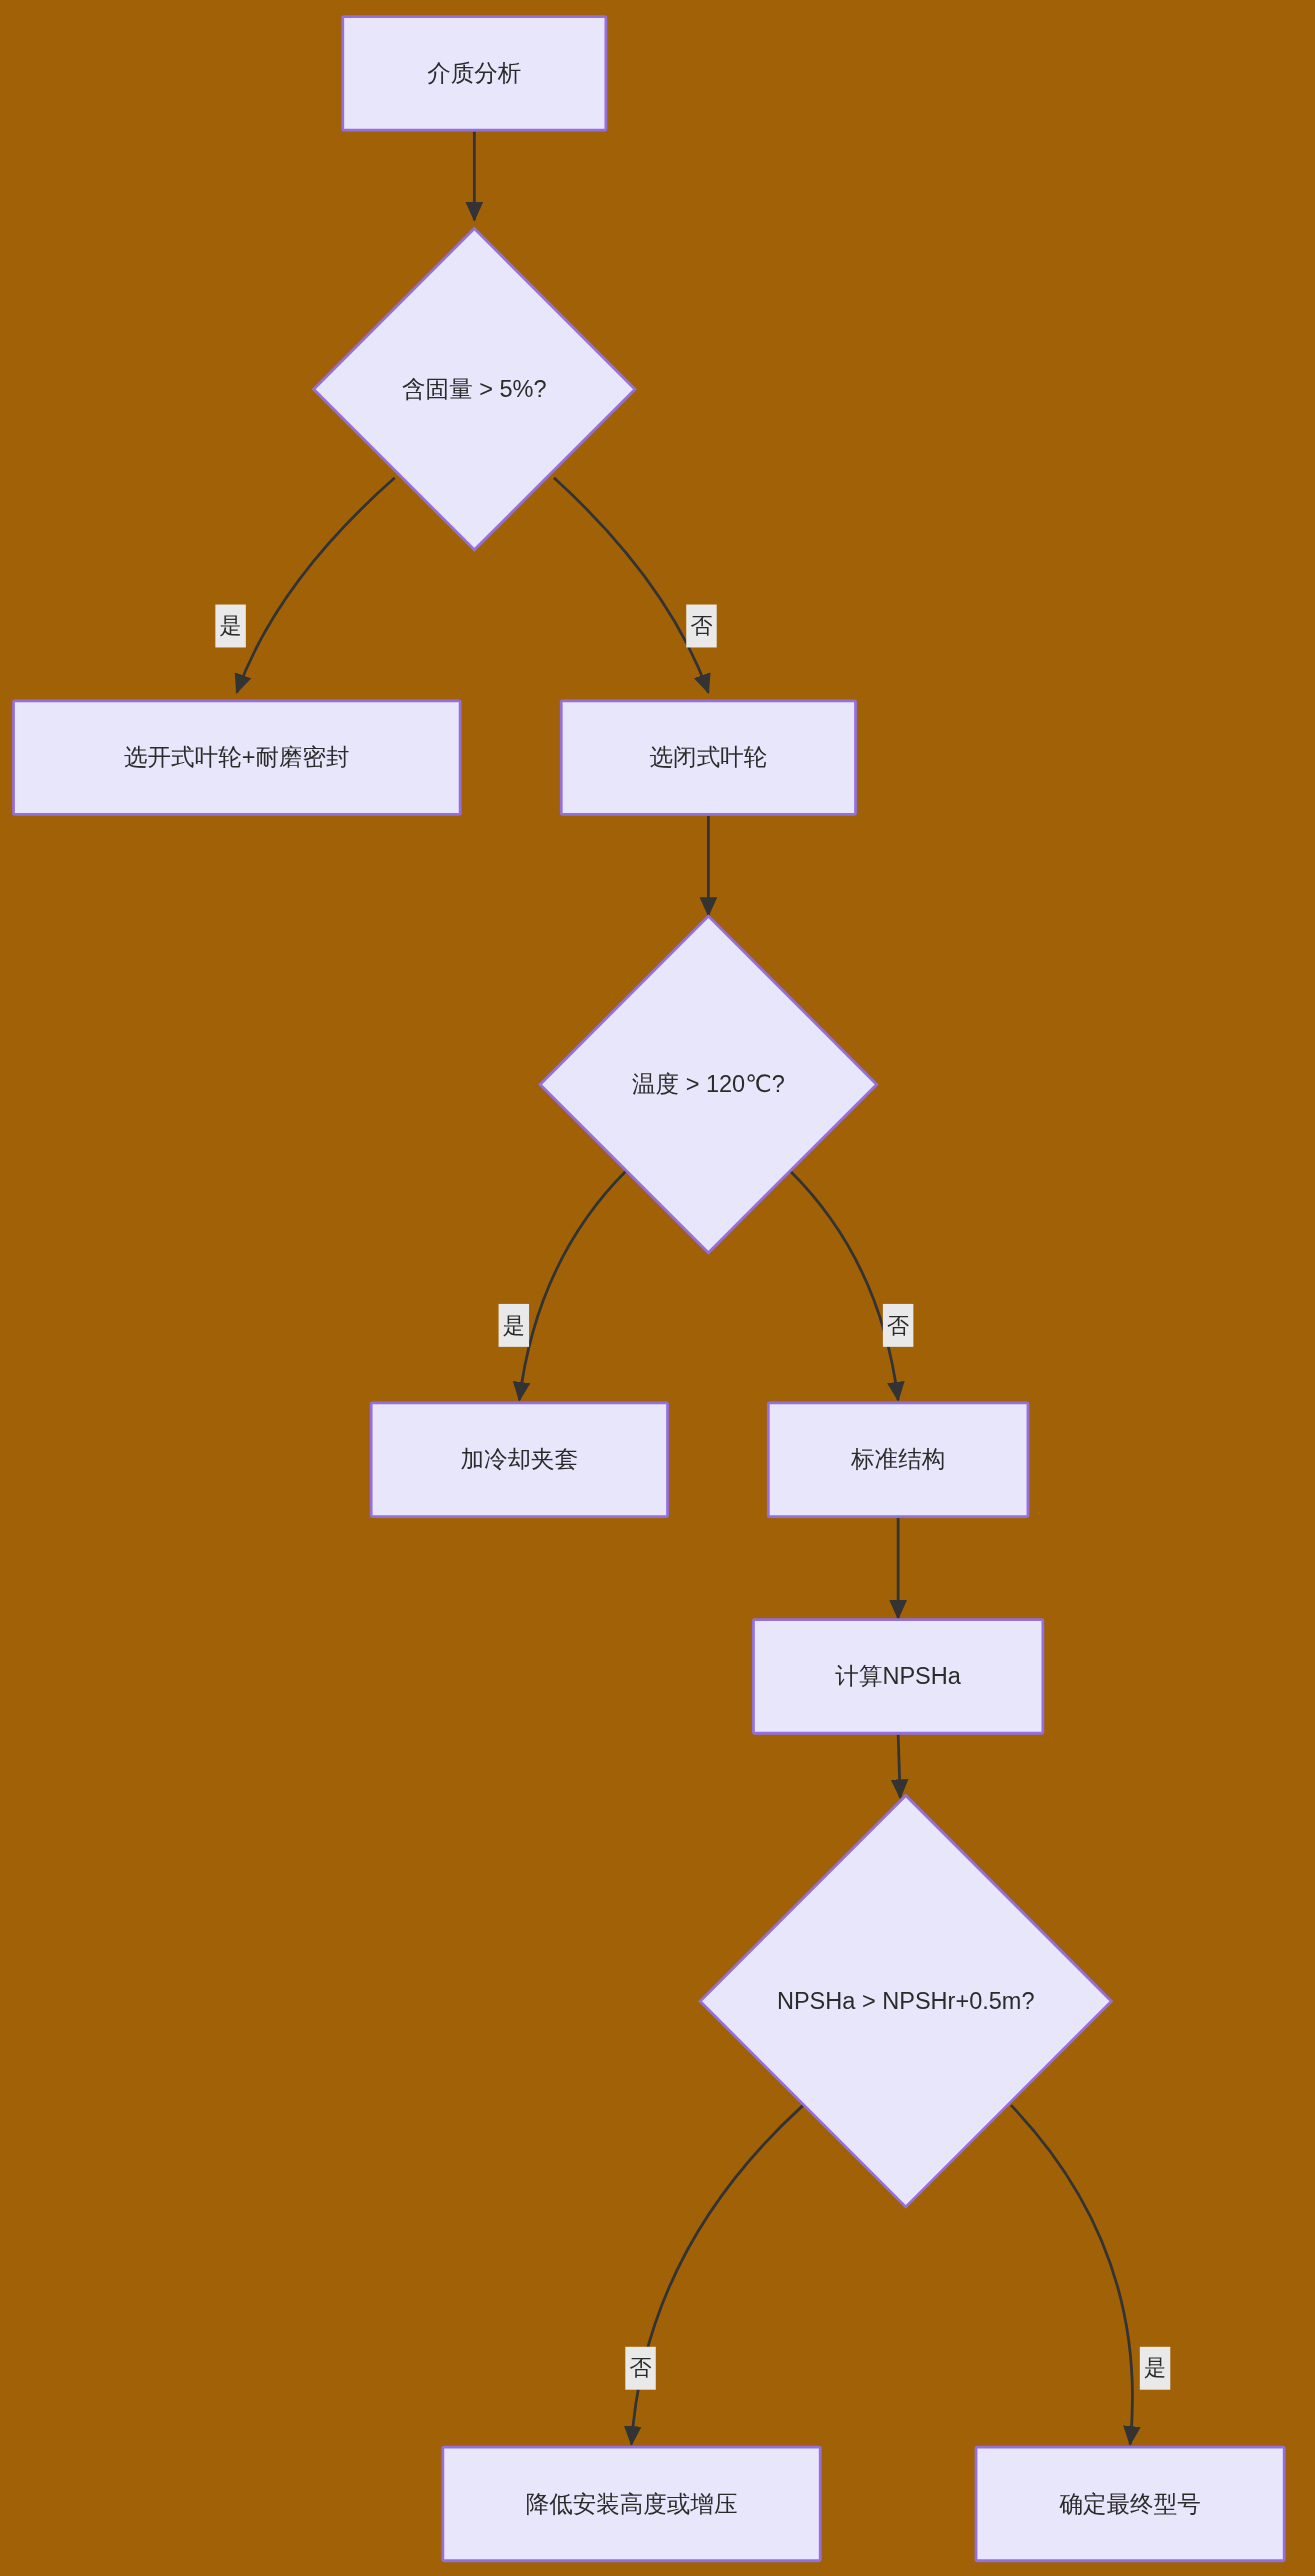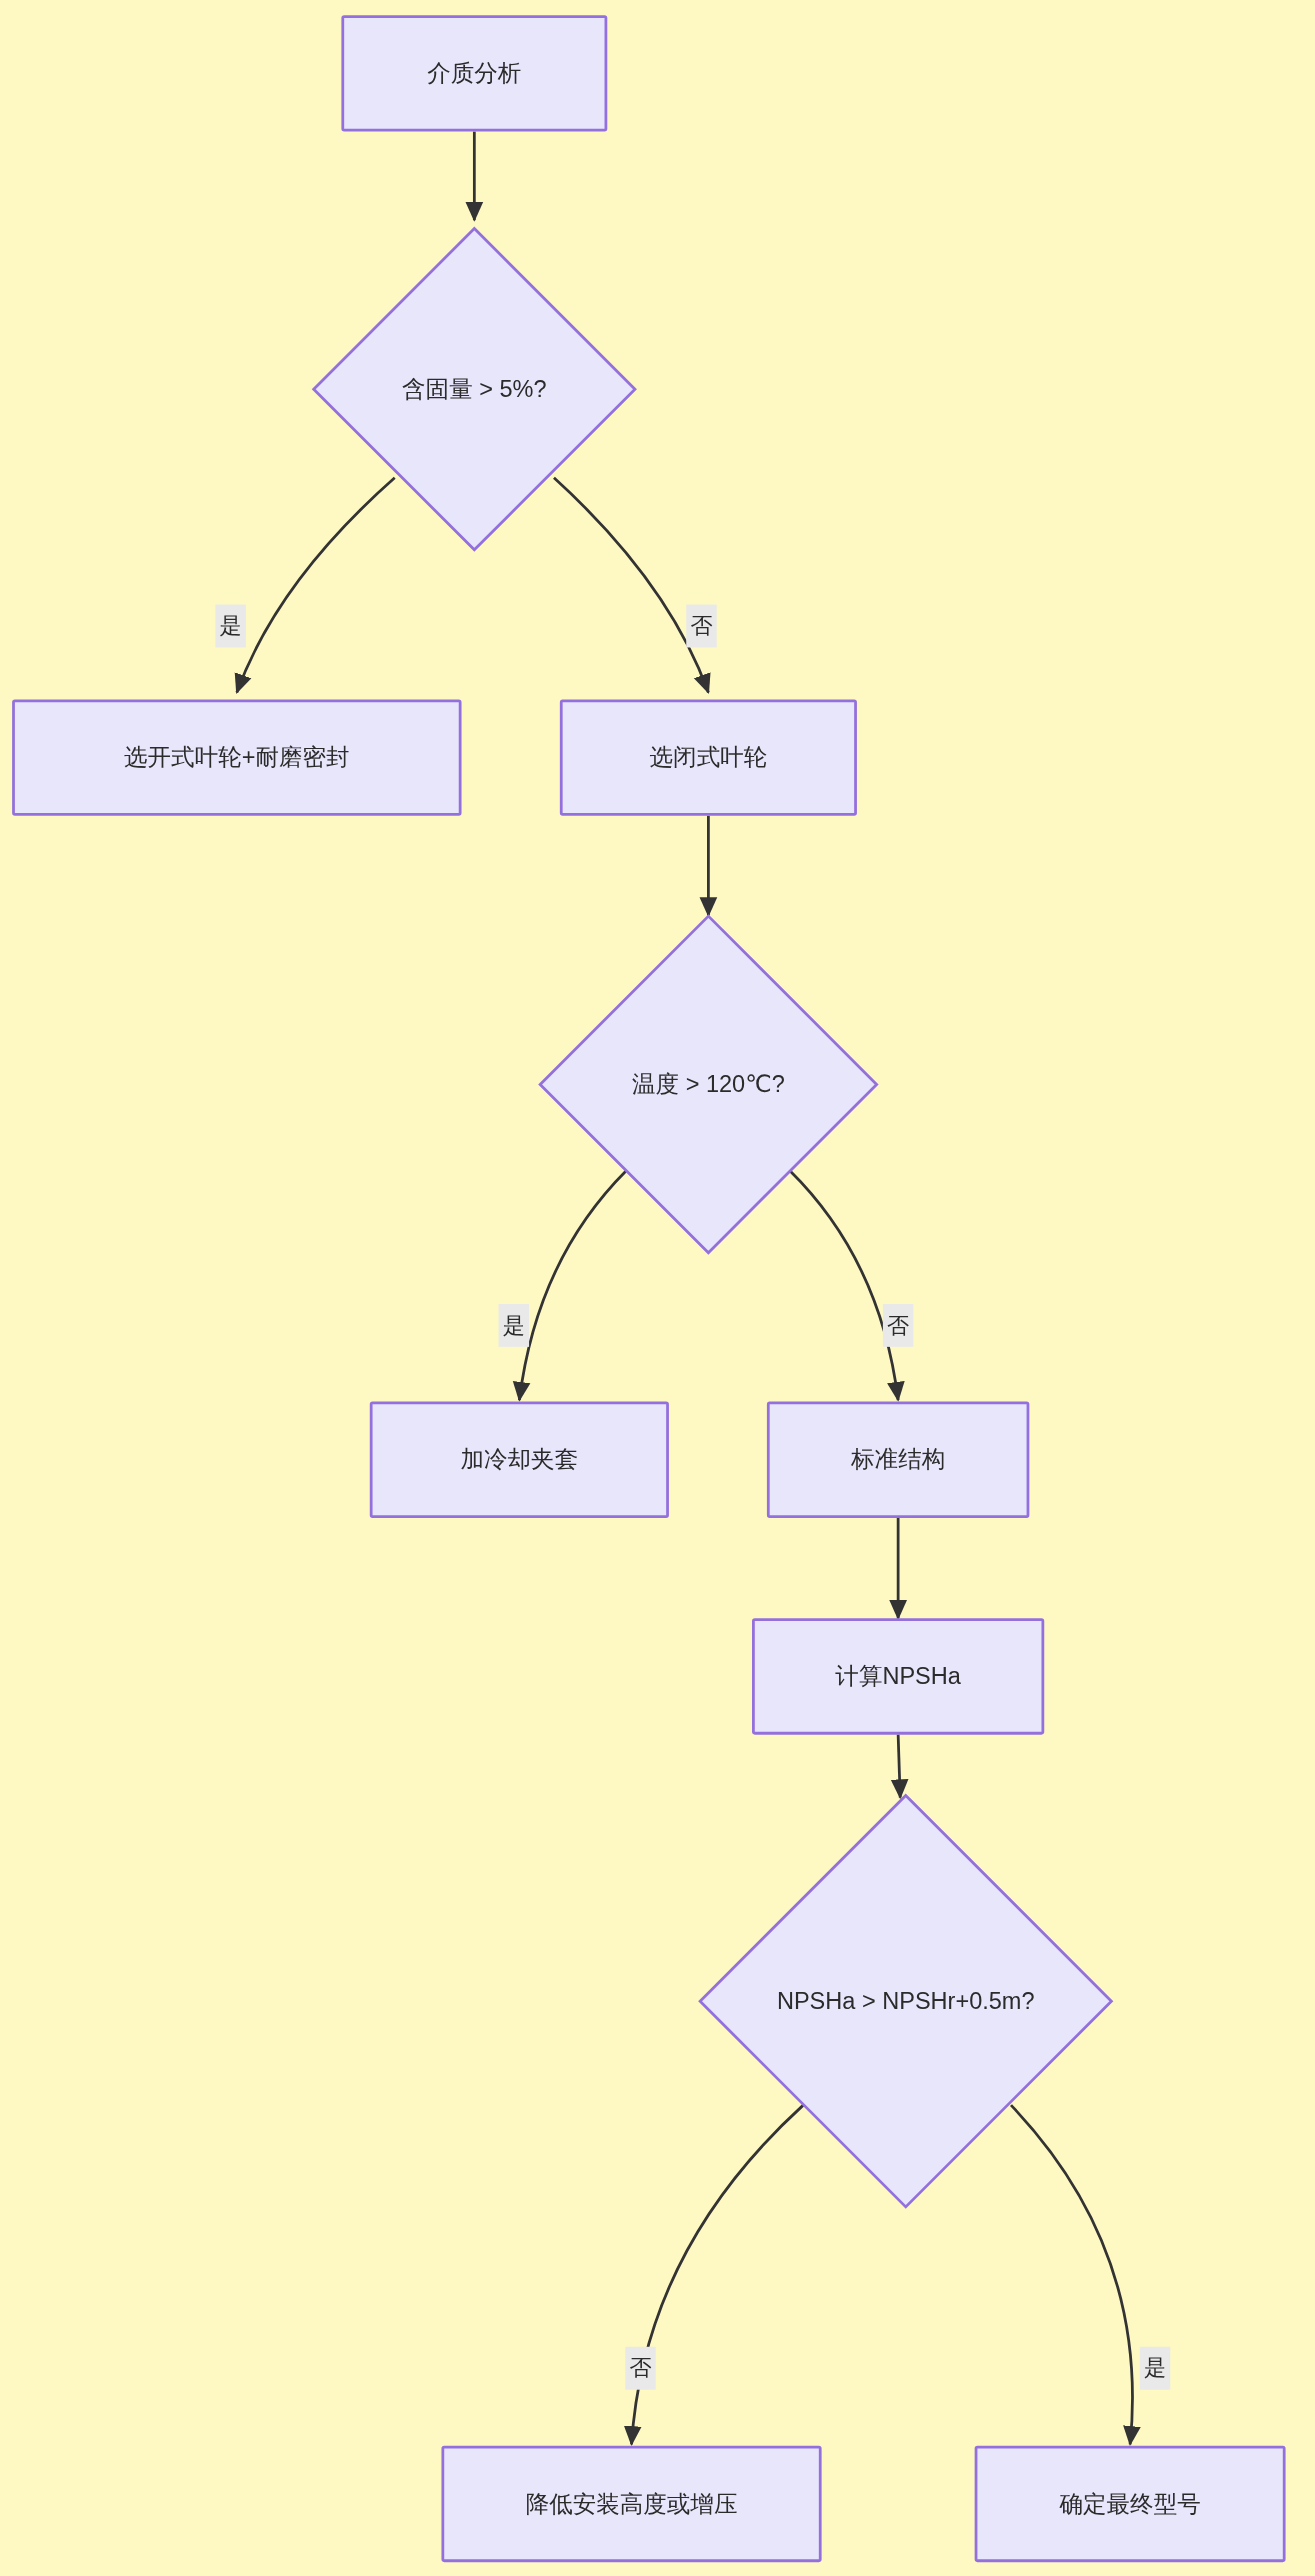--- a/index.html
+++ b/index.html
@@ -7,21 +7,21 @@
     padding: 0;
     background: #ffffff;
   }
   body {
     font-family: "Liberation Sans", "DejaVu Sans", sans-serif;
   }
   #flowchart-root {
     position: relative;
     width: 1315px;
     height: 2576px;
-    background: #fef9c3;
+    background: #a16207;
     overflow: hidden;
   }
   svg#flow-svg {
     position: absolute;
     left: 0;
     top: 0;
     width: 1315px;
     height: 2576px;
     display: block;
   }

